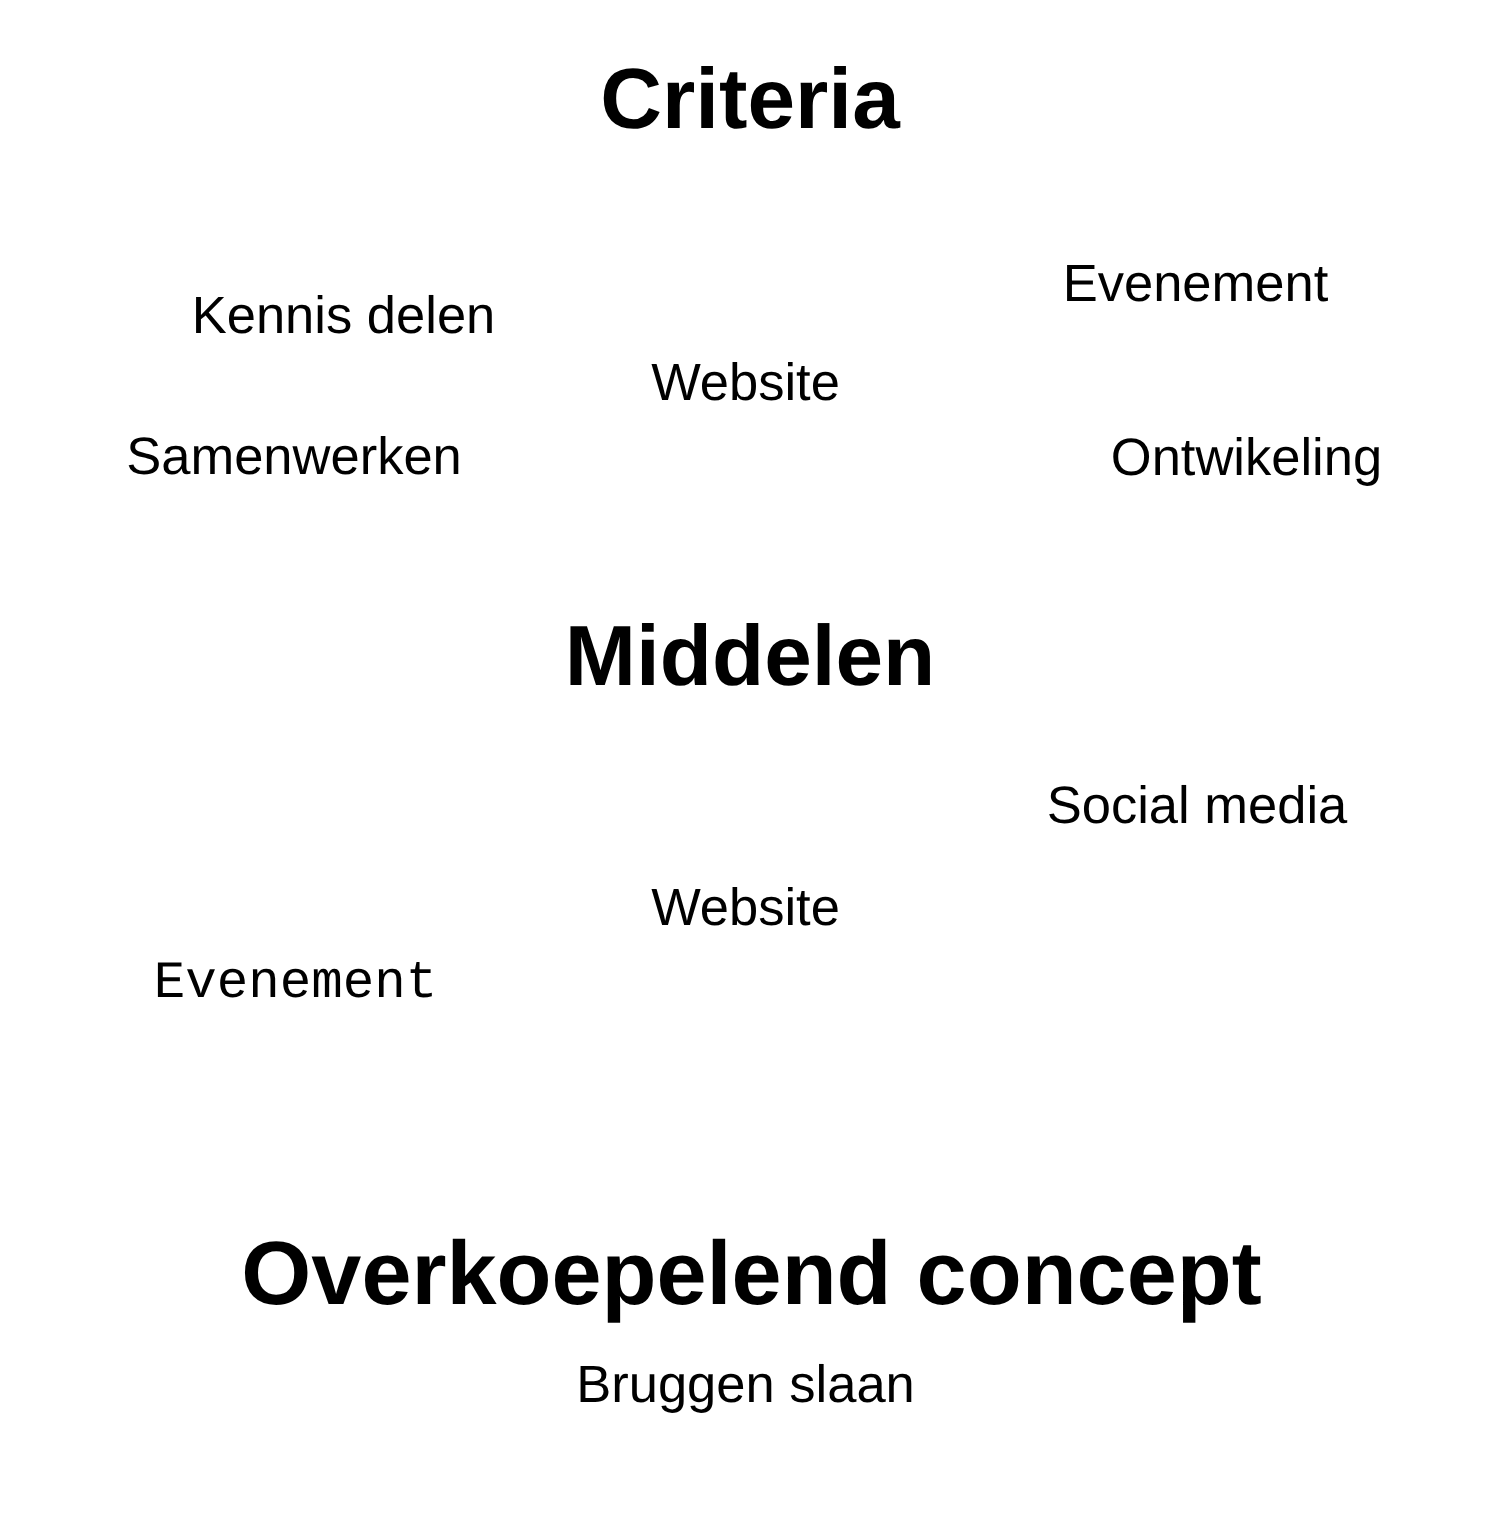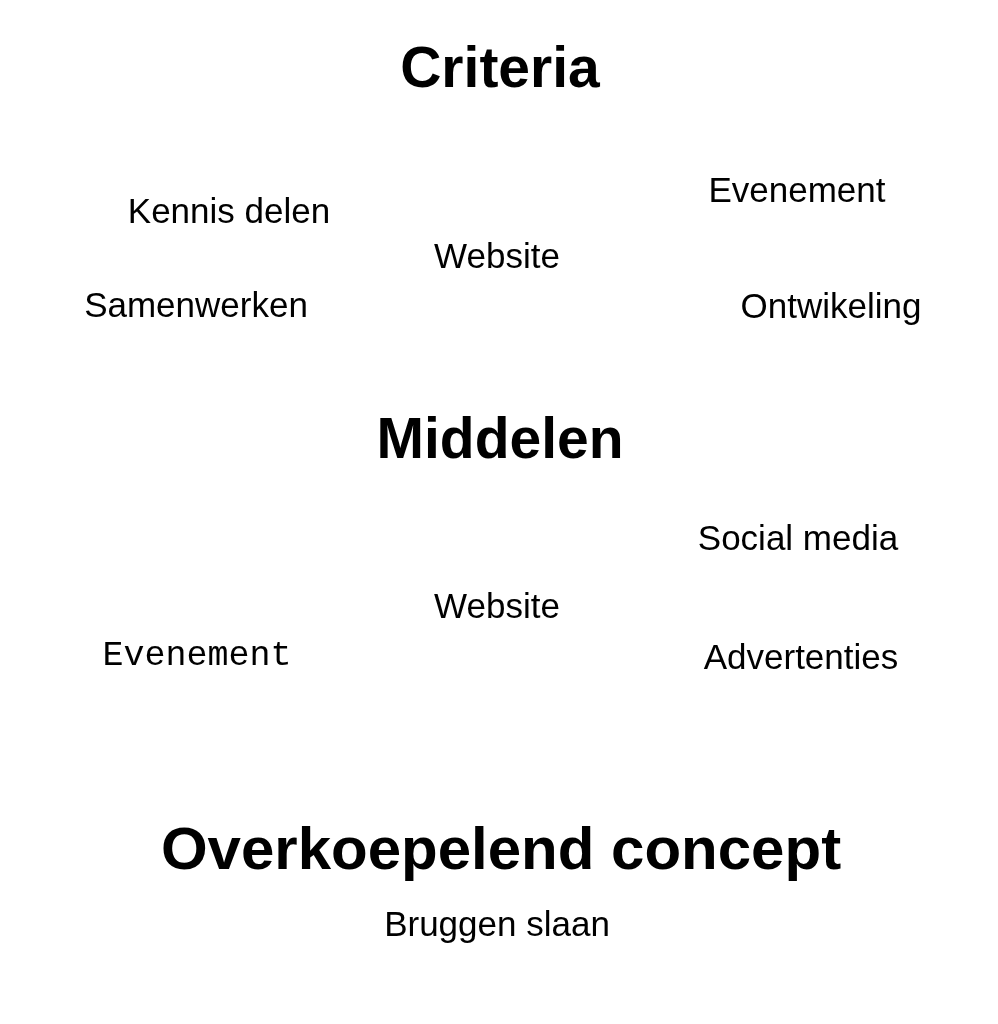--- a/index.html
+++ b/index.html
@@ -57,19 +57,18 @@
 
   <h1 class="node heading" style="left:500px; top:438px;">Middelen</h1>
 
 
   <div class="node label" style="left:798px; top:538px;">Social media</div>
 
   <div class="node label" style="left:497px; top:606px;">Website</div>
 
   <div class="node label" style="left:197px; top:656px;font-family:Liberation Mono, monospace;">Evenement</div>
 
-  <div class="node label" style="left:801px; top:657px;">Advertenties</div>
 
   <h1 class="node heading heading--wide" style="left:501px; top:814px;">Overkoepelend concept</h1>
 
   <div class="node label" style="left:497px; top:924px;">Bruggen slaan</div>
 
 </div>
 
 </body></html>

